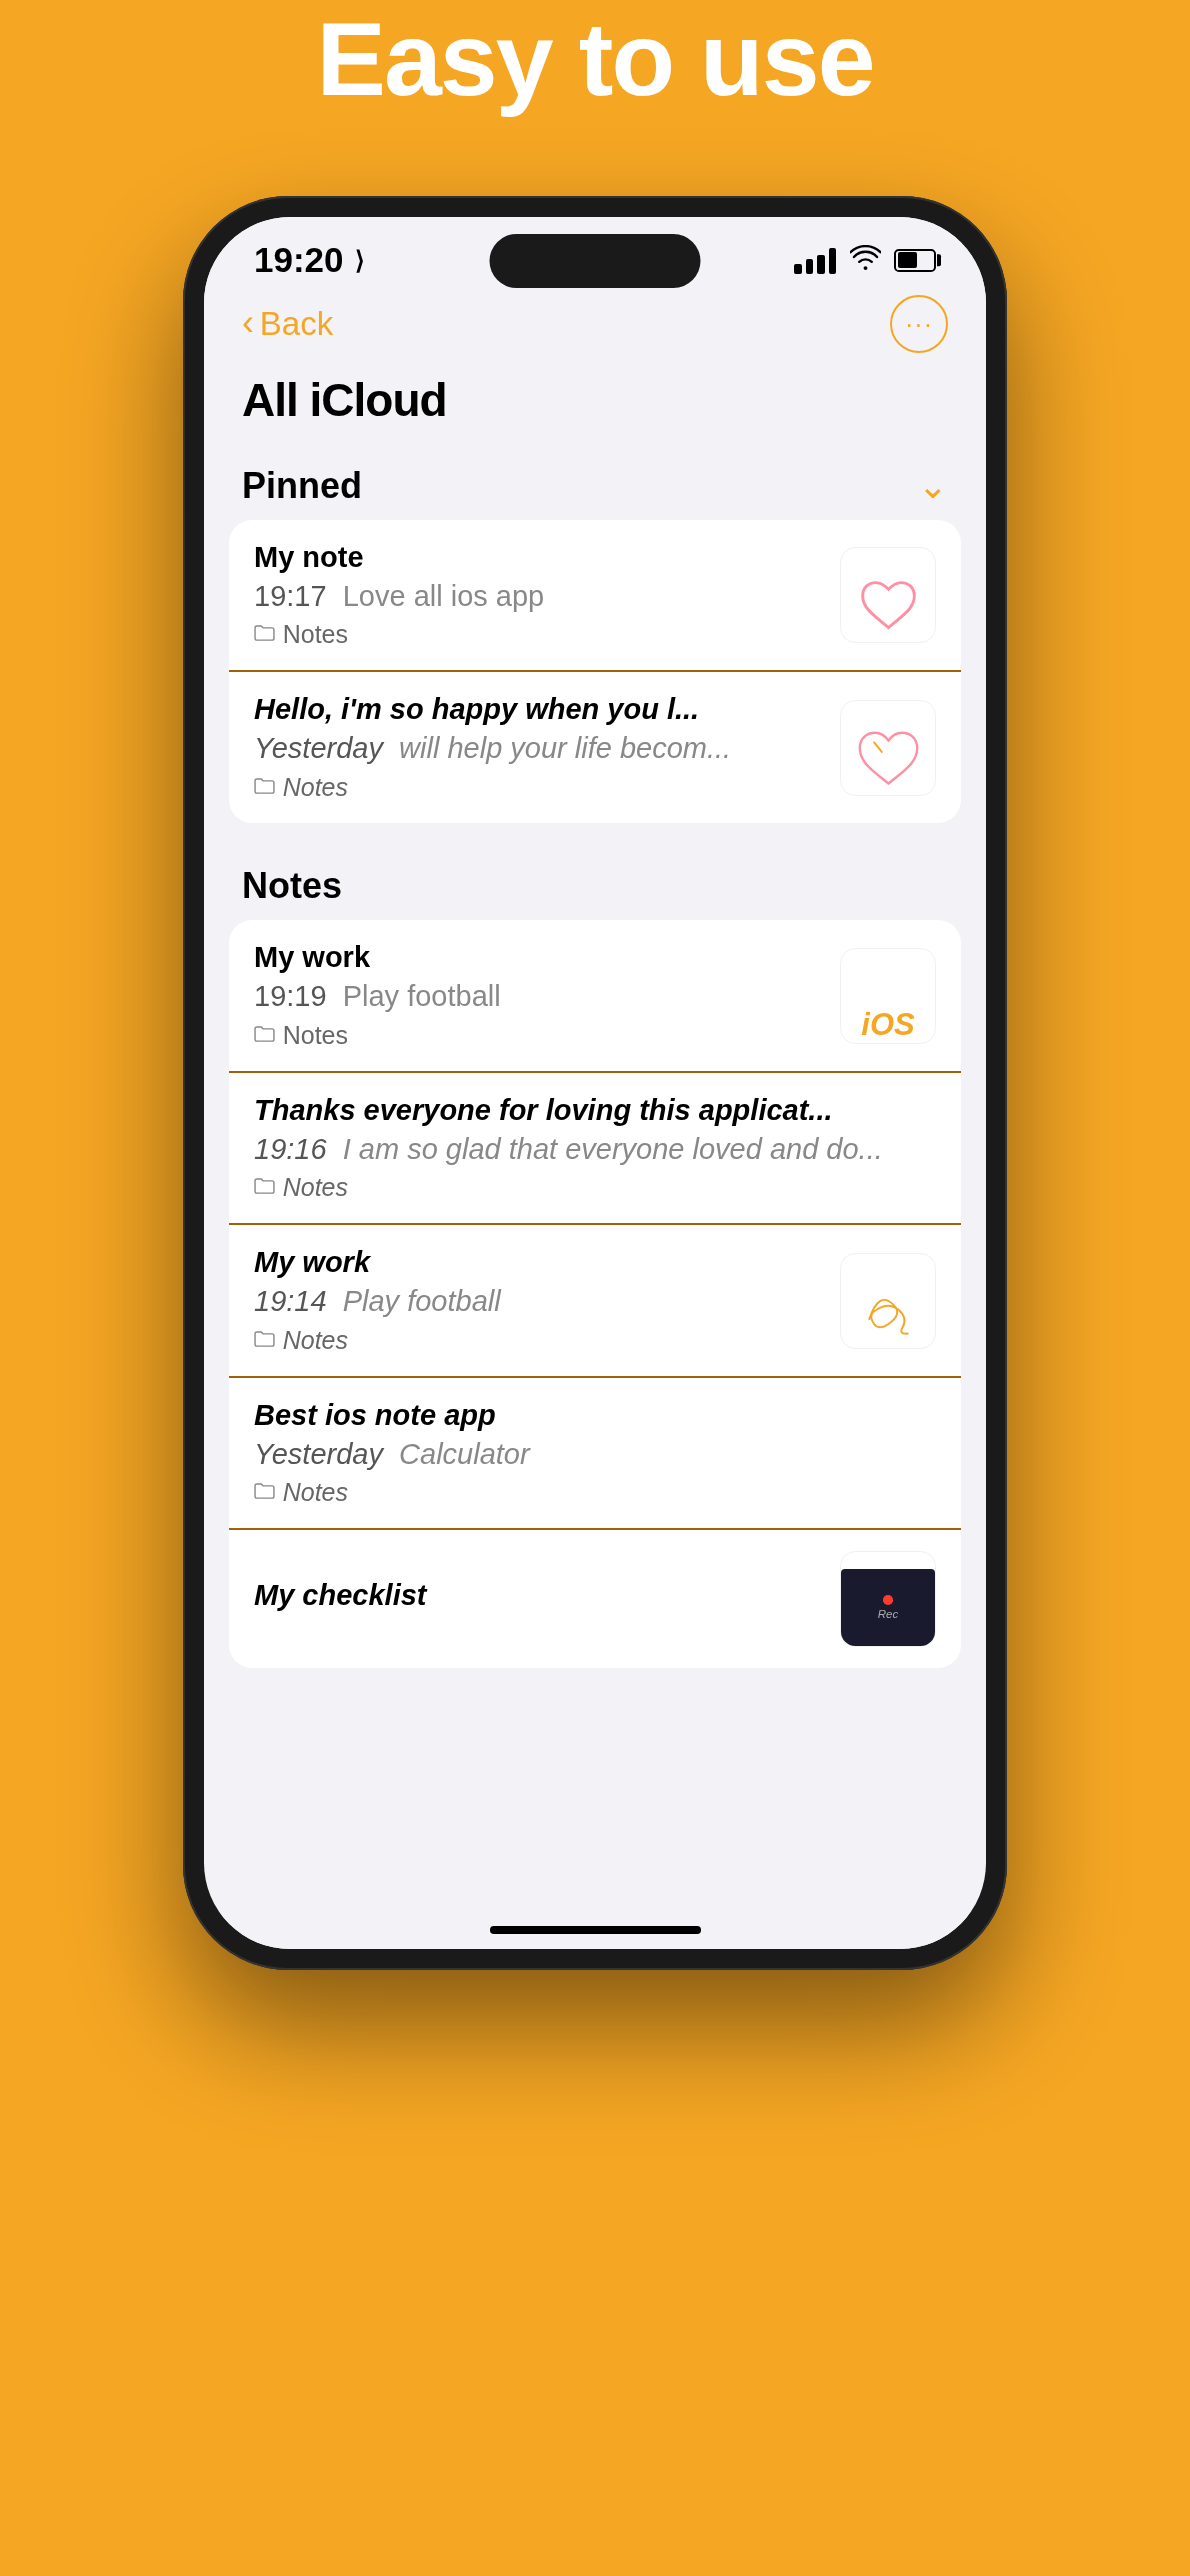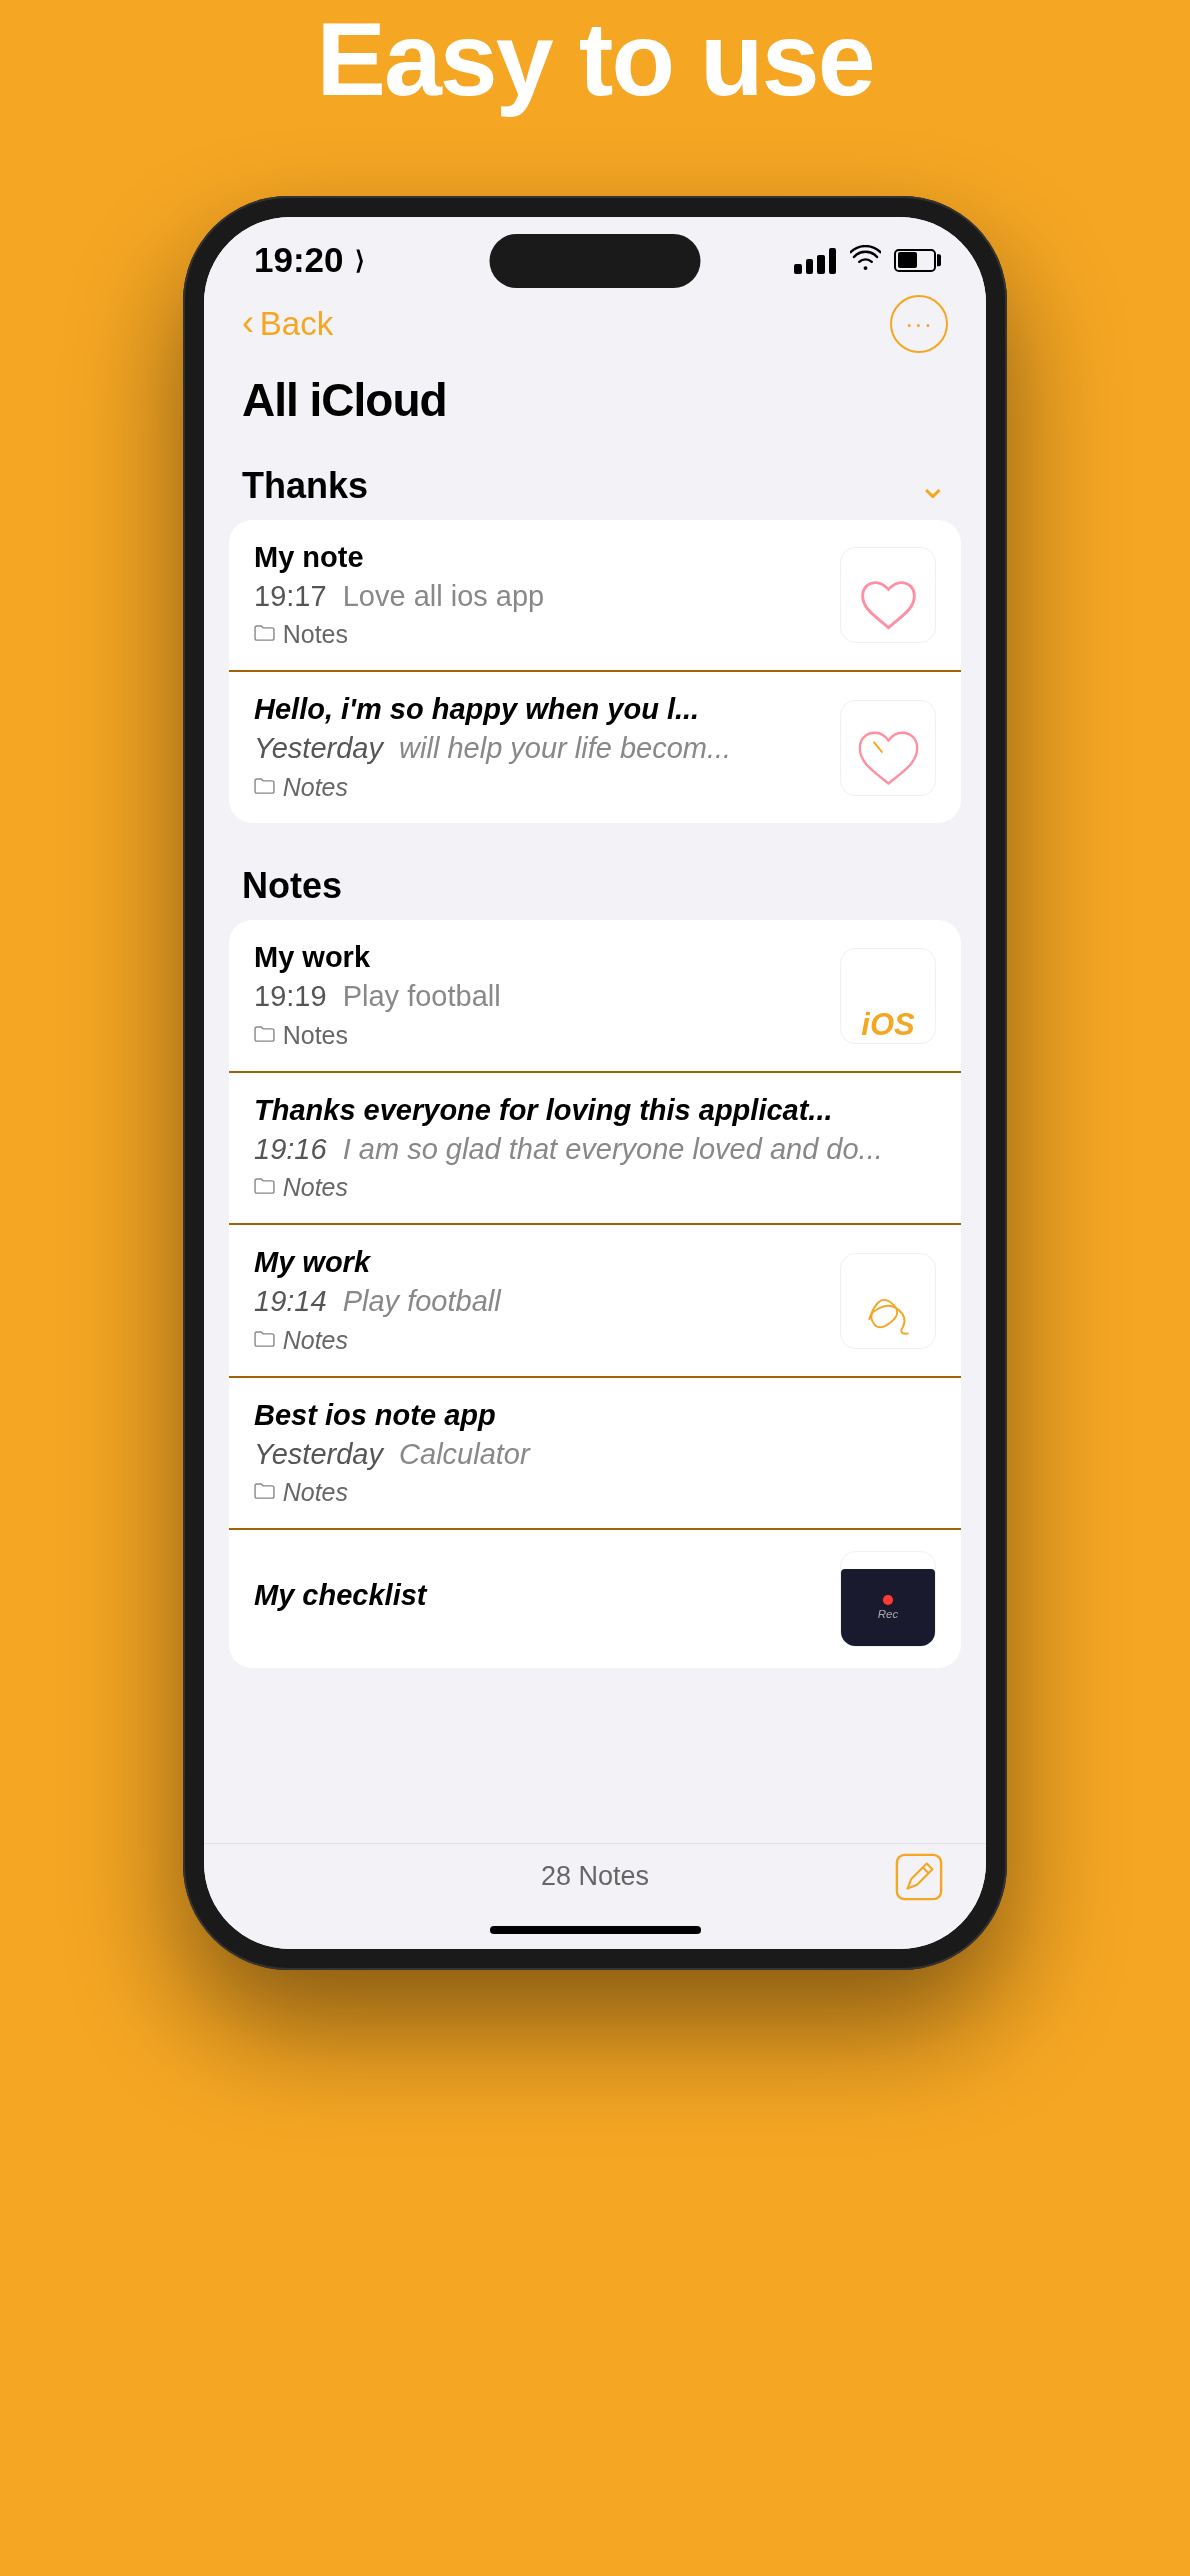--- a/index.html
+++ b/index.html
@@ -423,21 +423,21 @@
       </div>
     </div>
 
     <div class="page-header">
       <div class="page-header-title">All iCloud</div>
     </div>
 
     <div class="content-area">
 
       <div class="section-header">
-        <span class="section-label">Thanks</span>
+        <span class="section-label">Pinned</span>
         <span class="section-chevron">⌄</span>
       </div>
 
       <div class="notes-group">
 
         <div class="note-item">
           <div class="note-content">
             <div class="note-title">My note</div>
             <div class="note-meta">
               <span class="time">19:17</span>&nbsp; Love all ios app
@@ -576,30 +576,20 @@
               <div class="rec-dot"></div>
               <span class="rec-label">Rec</span>
             </div>
           </div>
         </div>
 
       </div>
 
     </div>
 
-    <div class="bottom-bar">
-      <span class="notes-count">28 Notes</span>
-      <div class="compose-btn">
-        <svg width="50" height="50" viewBox="0 0 52 52">
-          <rect x="3" y="3" width="46" height="46" rx="8" fill="none" stroke="#F5A623" stroke-width="2.5"></rect>
-          <path d="M14 38 L18 28 L34 12 L40 18 L24 34 L14 38Z" fill="none" stroke="#F5A623" stroke-width="2.2" stroke-linejoin="round"></path>
-          <path d="M30 16 L36 22" stroke="#F5A623" stroke-width="2.2"></path>
-        </svg>
-      </div>
-    </div>
 
     <div class="home-indicator">
       <div class="home-bar"></div>
     </div>
 
   </div>
 </div>
 
 
 </body></html>

